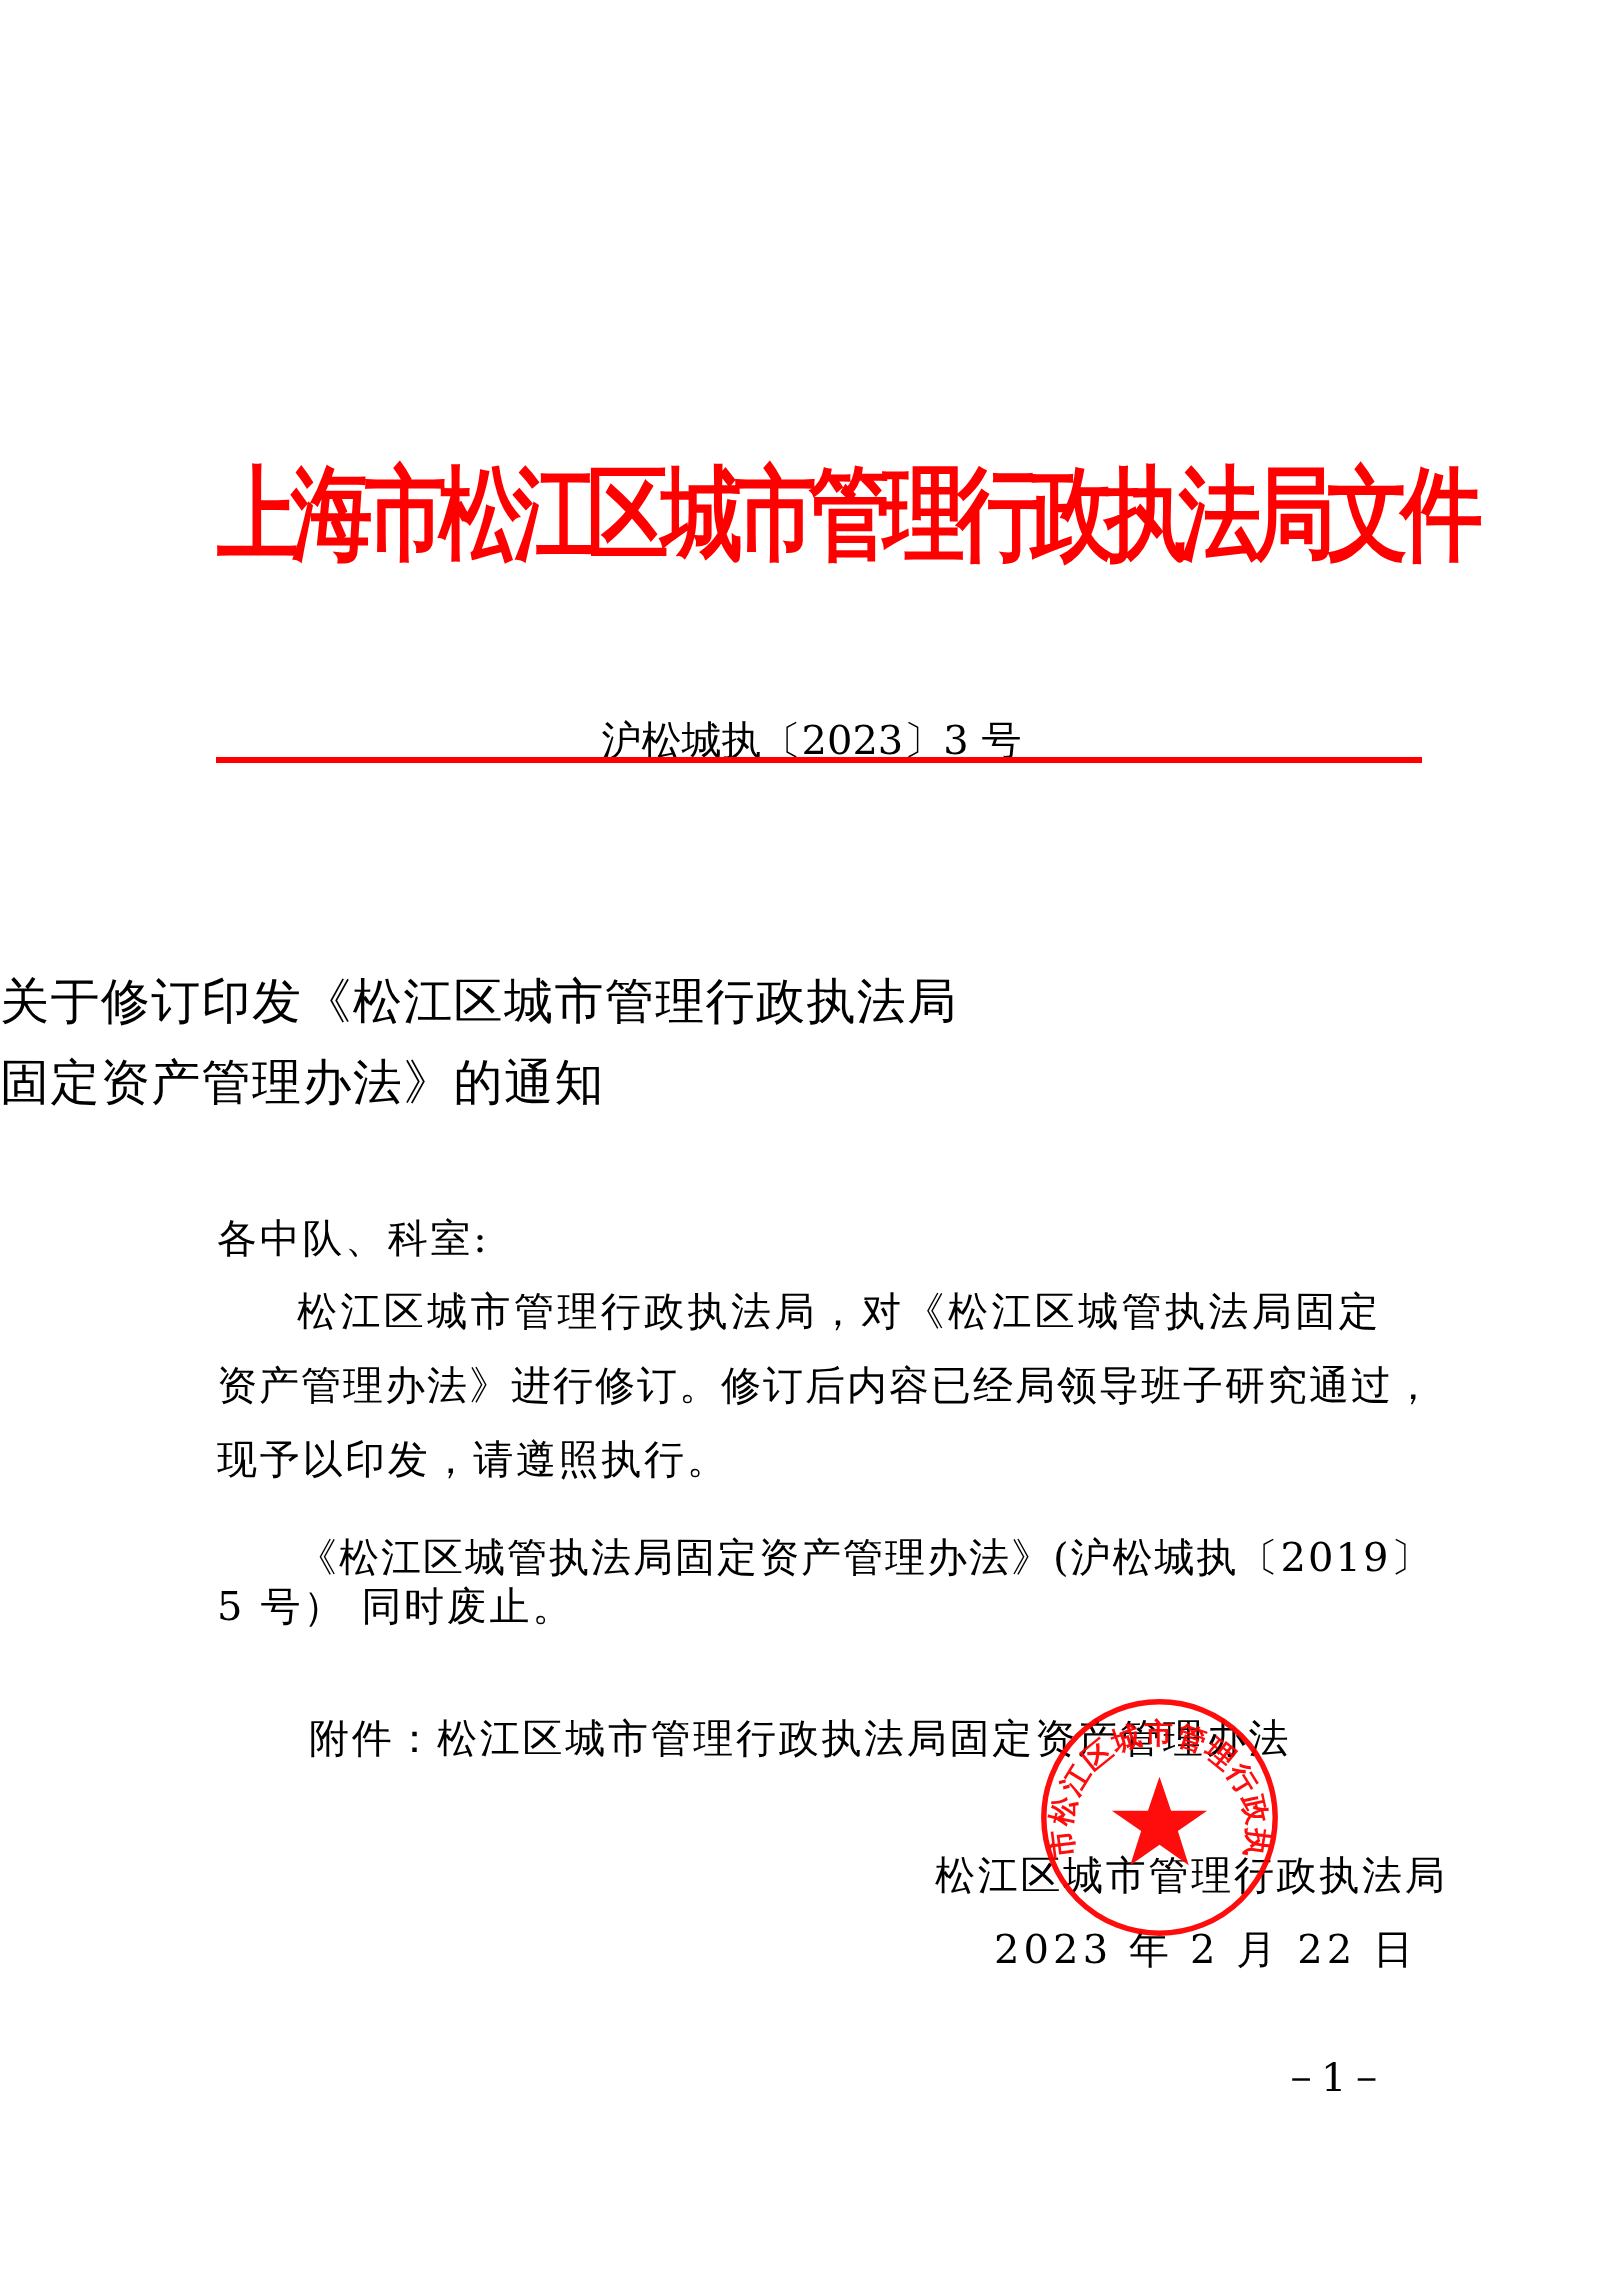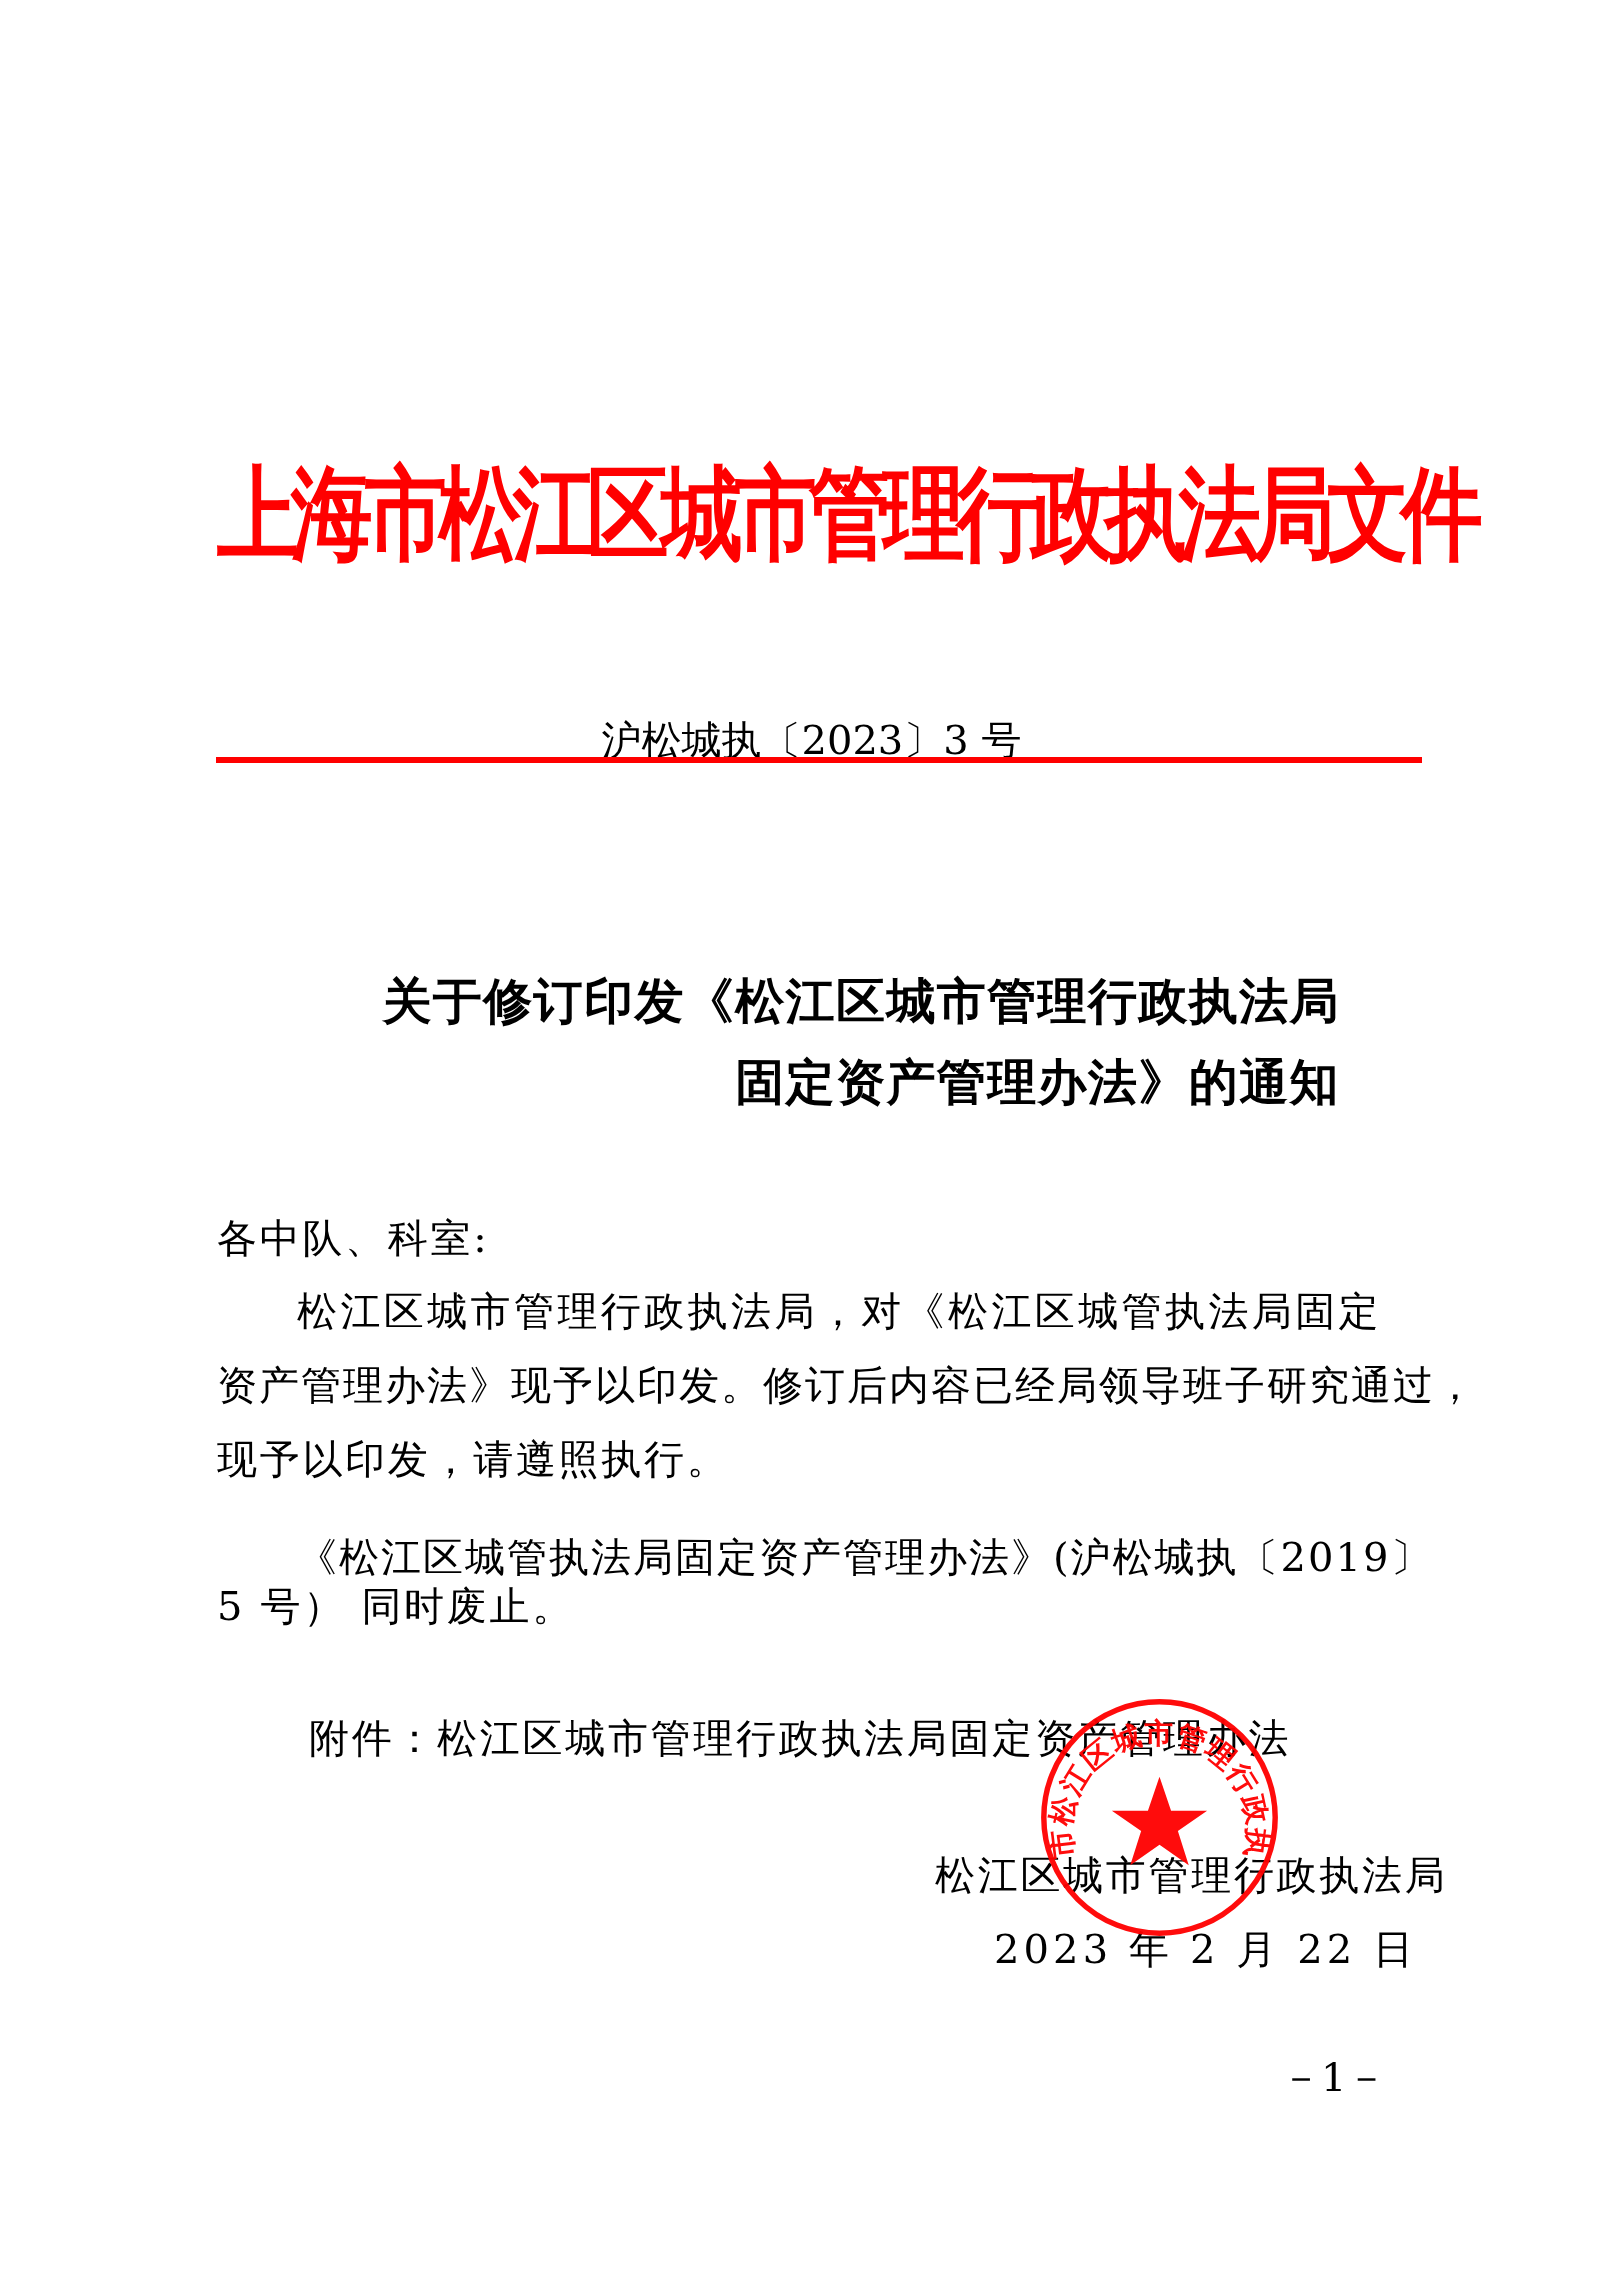--- a/index.html
+++ b/index.html
@@ -45,22 +45,22 @@
       top: 757px;
       width: 1206px;
       height: 6.1px;
       background: #ff0000;
     }
 
     
     .title {
       left: 0;
       width: 1340px;
-      text-align: right;
-      font-weight: bold;
+      text-align: left;
+      font-weight: normal;
       font-size: 49px;
       line-height: 61px;
       letter-spacing: 1.4px;
     }
     .title.l1 { top: 971px; }
     .title.l2 { top: 1052px; }
 
     
     .body-line {
       font-size: 40px;
@@ -92,21 +92,21 @@
 <div class="abs doc-number">沪松城执〔2023〕3 号</div>
 
 <div class="abs red-rule"></div>
 
 <div class="abs title l1">关于修订印发《松江区城市管理行政执法局</div>
 <div class="abs title l2">固定资产管理办法》的通知</div>
 
 <div class="abs body-line" style="left:217px; top:1214px;">各中队、科室:</div>
 
 <div class="abs body-line" style="left:297px; top:1287px; letter-spacing:3.4px;">松江区城市管理行政执法局，对《松江区城管执法局固定</div>
-<div class="abs body-line" style="left:217px; top:1361px; letter-spacing:2px;">资产管理办法》现予以印发。修订后内容已经局领导班子研究通过，</div>
+<div class="abs body-line" style="left:217px; top:1361px; letter-spacing:2px;">资产管理办法》进行修订。修订后内容已经局领导班子研究通过，</div>
 <div class="abs body-line" style="left:217px; top:1435px;">现予以印发，请遵照执行。</div>
 
 <div class="abs body-line" style="left:297px; top:1508px; letter-spacing:2px;margin-top:25px;">《松江区城管执法局固定资产管理办法》(沪松城执〔2019〕</div>
 <div class="abs body-line" style="left:217px; top:1582px;">5 号） 同时废止。</div>
 
 <div class="abs body-line" style="left:309px; top:1714px;">附件：松江区城市管理行政执法局固定资产管理办法</div>
 
 <div class="abs body-line" style="left:887px; top:1851px;margin-left:48px;">松江区城市管理行政执法局</div>
 <div class="abs body-line" style="left:994px; top:1925px; letter-spacing:4.1px;">2023 年 2 月 22 日</div>
 

